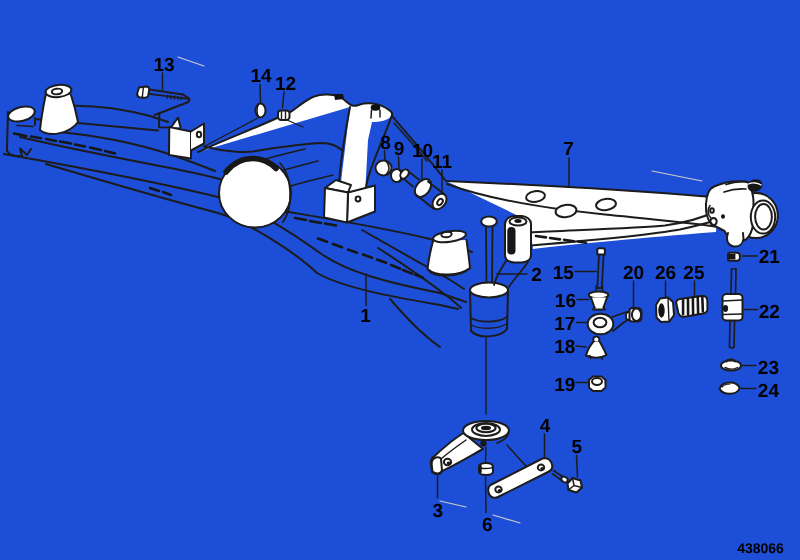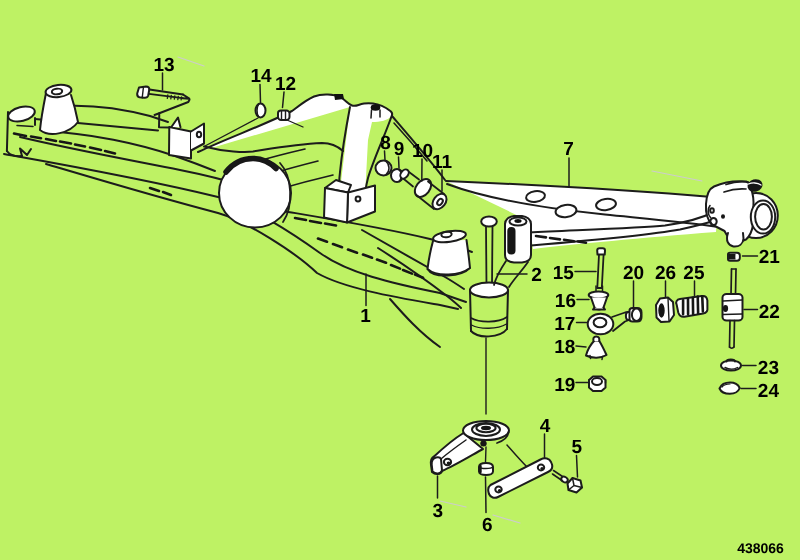--- a/index.html
+++ b/index.html
@@ -1,16 +1,16 @@
 <!DOCTYPE html>
 <html><head>
 <meta charset="utf-8">
 <style>
   html,body{margin:0;padding:0;background:#ffffff;}
-  #stage{position:relative;width:800px;height:560px;background:#bef264;overflow:hidden;}
+  #stage{position:relative;width:800px;height:560px;background:#1d4ed8;overflow:hidden;}
   svg{position:absolute;left:0;top:0;}
   text{font-family:"Liberation Sans",sans-serif;font-weight:bold;fill:#000;}
 </style>
 </head>
 <body>
 <div id="stage">
 <svg width="800" height="560" viewBox="0 0 800 560" fill="none" stroke-linecap="round" stroke-linejoin="round" text-rendering="geometricPrecision">
 <g stroke="#1c1c1c" stroke-width="2">
 
 <g id="beam">

